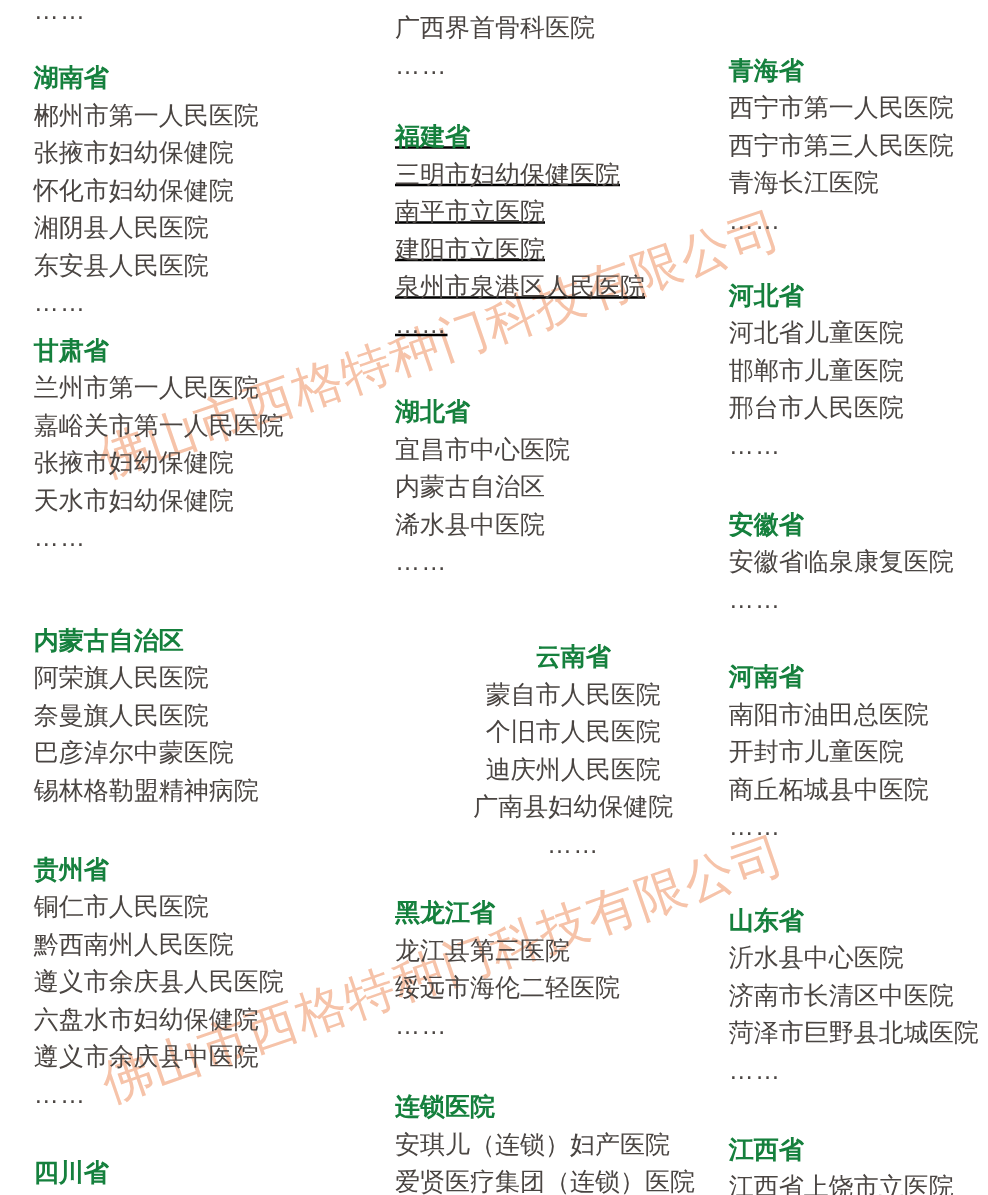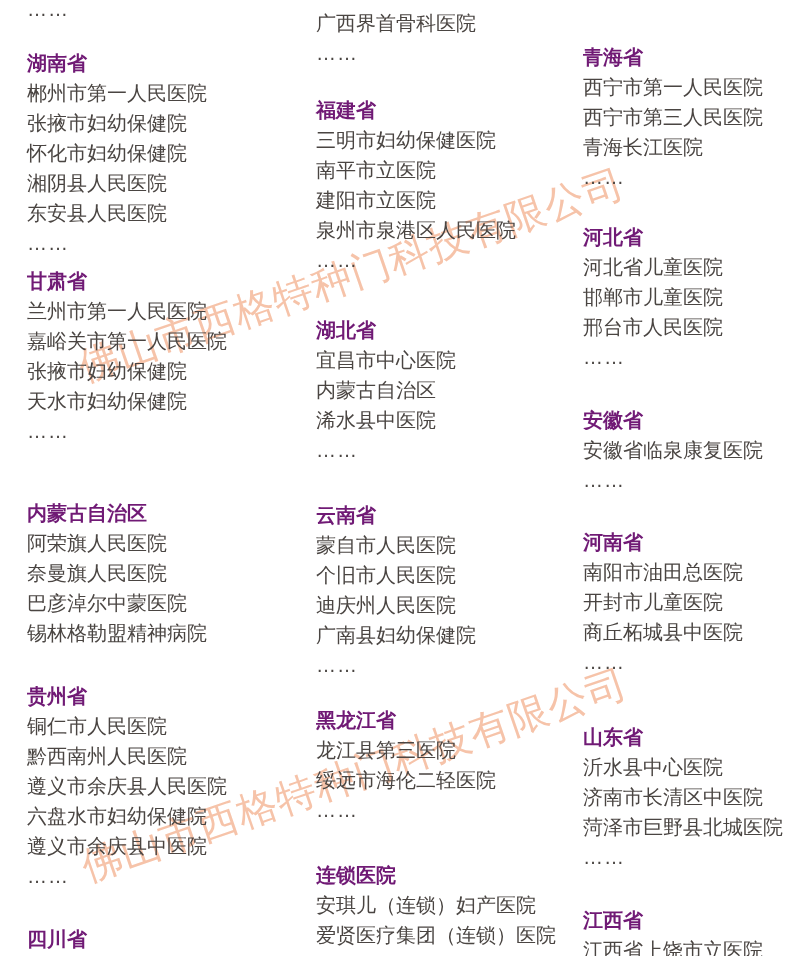--- a/index.html
+++ b/index.html
@@ -35,33 +35,33 @@
   #col-2 { left: 316px; padding-top: 8px; }
   #col-3 { left: 583px; padding-top: 42px; }
   .row {
     height: 30px;
     line-height: 30px;
     font-size: 20px;
     color: #4a4542;
     white-space: nowrap;
   }
   .heading {
-    color: #701a75;
+    color: #15803d;
     font-weight: bold;
   }
   .dots { letter-spacing: 1px; }
   
   #col-1 .group:nth-child(2) { margin-top: 24px; }
   #col-1 .group:nth-child(3) { margin-top: 8px; }
   #col-1 .group:nth-child(4) { margin-top: 52px; }
   #col-1 .group:nth-child(5) { margin-top: 33px; }
   #col-1 .group:nth-child(6) { margin-top: 33px; }
-  #col-2 .group:nth-child(2) { margin-top: 27px; }
+  #col-2 .group:nth-child(2) { margin-top: 27px; text-decoration: underline; }
   #col-2 .group:nth-child(3) { margin-top: 40px; }
-  #col-2 .group:nth-child(4) { margin-top: 35px; }
+  #col-2 .group:nth-child(4) { margin-top: 46px; text-align: center; }
   #col-2 .group:nth-child(5) { margin-top: 25px; }
   #col-2 .group:nth-child(6) { margin-top: 35px; }
   #col-3 .group:nth-child(2) { margin-top: 30px; }
   #col-3 .group:nth-child(3) { margin-top: 33px; }
   #col-3 .group:nth-child(4) { margin-top: 32px; }
   #col-3 .group:nth-child(5) { margin-top: 45px; }
   #col-3 .group:nth-child(6) { margin-top: 33px; }
 </style>
 </head>
 <body>

